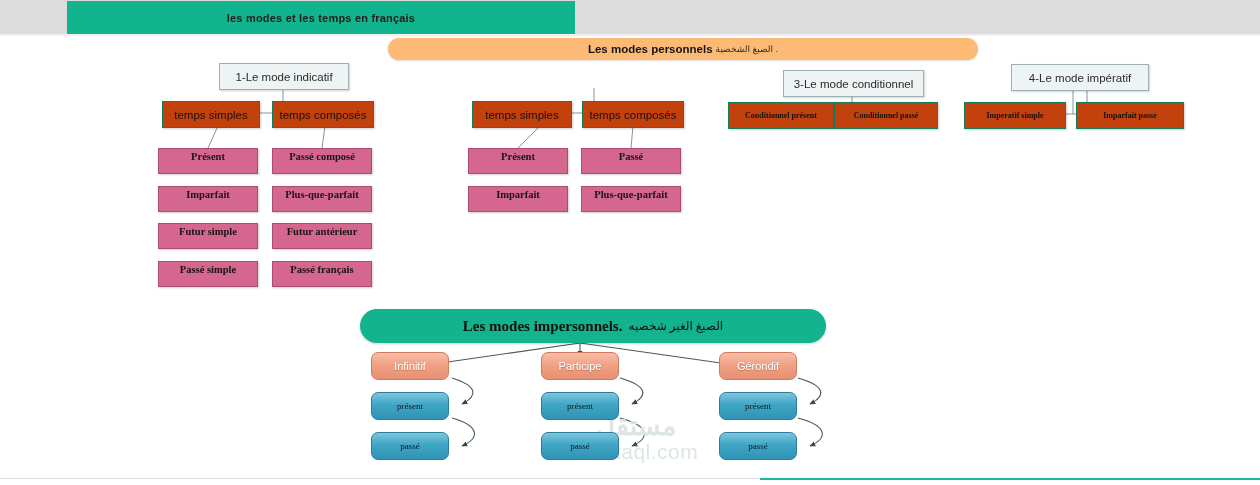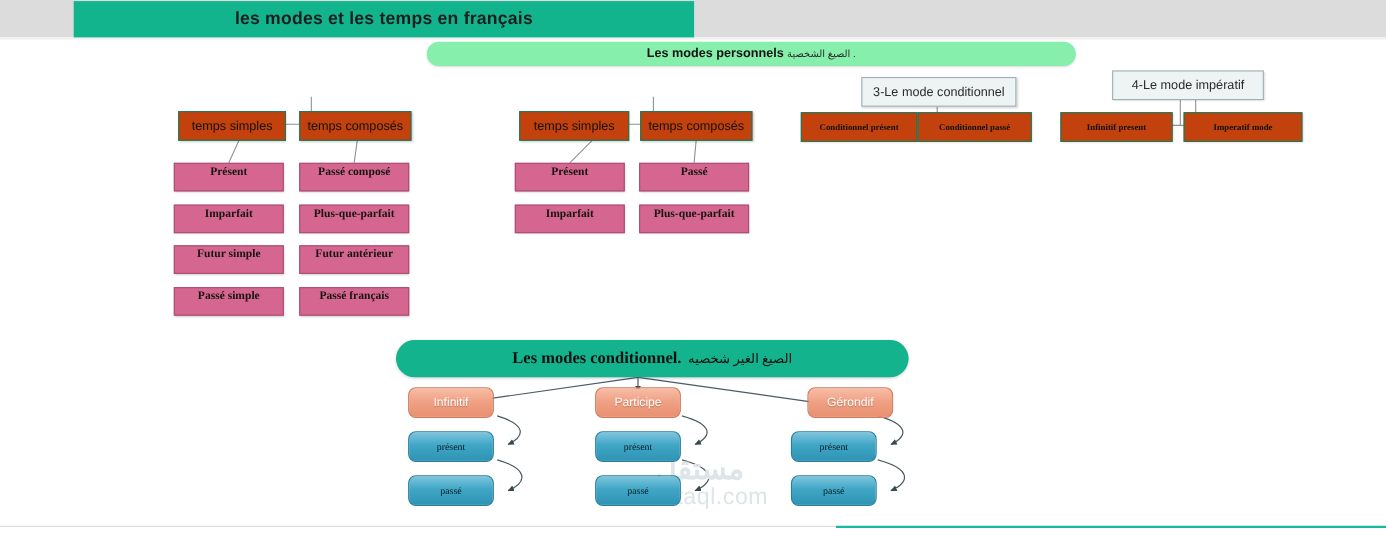--- a/index.html
+++ b/index.html
@@ -17,30 +17,30 @@
     position:absolute;left:0;top:0;width:1260px;height:34px;
     background:#dcdcdc;
   }
   .top-strip-sep{
     position:absolute;left:0;top:34px;width:1260px;height:2px;
     background:#f0f0f0;
   }
 
   
   .banner-top{
-    position:absolute;left:67px;top:1px;width:564px;height:33px;
+    position:absolute;left:67px;top:1px;width:508px;height:33px;
     background:#11b48d;
     color:#1d1d1d;
-    font-size:16px;font-weight:bold;
+    font-size:11px;font-weight:bold;
     display:flex;align-items:center;justify-content:center;
     letter-spacing:.2px;
   }
   .banner-personnels{
     position:absolute;left:388px;top:38px;width:590px;height:22px;
-    background:#86efac;
+    background:#fdba74;
     border-radius:11px;
     color:#141414;
     font-size:11.5px;font-weight:bold;
     display:flex;align-items:center;justify-content:center;gap:3px;
     box-shadow:0 1px 2px rgba(0,0,0,.15);
   }
   .banner-personnels .ar{font-size:9px;font-weight:normal;color:#2a2a2a;}
   .banner-impersonnels{
     position:absolute;left:360px;top:309px;width:466px;height:34px;
     background:#12b38d;
@@ -192,20 +192,23 @@
       <path d="M798,418 C828,426 828,438 810,446" marker-end="url(#ah)"></path>
     </g>
 
     <defs>
       <marker id="ah" viewBox="0 0 10 10" refX="8" refY="5" markerWidth="6" markerHeight="6" orient="auto-start-reverse">
         <path d="M 0 1 L 9 5 L 0 9 z" fill="#39484e"></path>
       </marker>
     </defs>
   </svg>
 
+  <div class="mode-title" style="left:219px;top:63px;width:128px;">
+    <span>1-Le mode indicatif</span>
+  </div>
   <div class="teal-box big" style="left:162px;top:101px;width:96px;">
     <span>temps simples</span>
   </div>
   <div class="teal-box big" style="left:272px;top:101px;width:100px;">
     <span>temps composés</span>
   </div>
 
   <div class="pink-box" style="left:158px;top:148px;">
     <span>Présent</span>
     </div>
@@ -259,28 +262,28 @@
     <span>Conditionnel présent</span>
   </div>
   <div class="teal-box small" style="left:834px;top:102px;width:102px;">
     <span>Conditionnel passé</span>
   </div>
 
   <div class="mode-title" style="left:1011px;top:64px;width:136px;">
     <span>4-Le mode impératif</span>
   </div>
   <div class="teal-box small" style="left:964px;top:102px;width:100px;">
-    <span>Infinitif present</span>
+    <span>Imperatif simple</span>
   </div>
   <div class="teal-box small" style="left:1076px;top:102px;width:106px;">
-    <span>Imperatif mode</span>
+    <span>Imparfait passe</span>
   </div>
 
   <div class="banner-impersonnels">
-    <span>Les modes conditionnel.</span>
+    <span>Les modes impersonnels.</span>
     <span class="ar">الصيغ الغير شخصيه</span>
   </div>
 
   <div class="wm">
     <span class="wm-ar">مستقل</span>
     <span class="wm-en">mostaql.com</span>
   </div>
 
   <div class="r-box salmon" style="left:371px;top:352px;">
     <span>Infinitif</span>
@@ -295,21 +298,21 @@
   <div class="r-box salmon" style="left:541px;top:352px;">
     <span>Participe</span>
   </div>
   <div class="r-box blue" style="left:541px;top:392px;">
     <span>présent</span>
   </div>
   <div class="r-box blue" style="left:541px;top:432px;">
     <span>passé</span>
   </div>
 
-  <div class="r-box salmon" style="left:734px;top:352px;">
+  <div class="r-box salmon" style="left:719px;top:352px;">
     <span>Gérondif</span>
   </div>
   <div class="r-box blue" style="left:719px;top:392px;">
     <span>présent</span>
   </div>
   <div class="r-box blue" style="left:719px;top:432px;">
     <span>passé</span>
   </div>
 
   <div class="footer-rule"></div>

